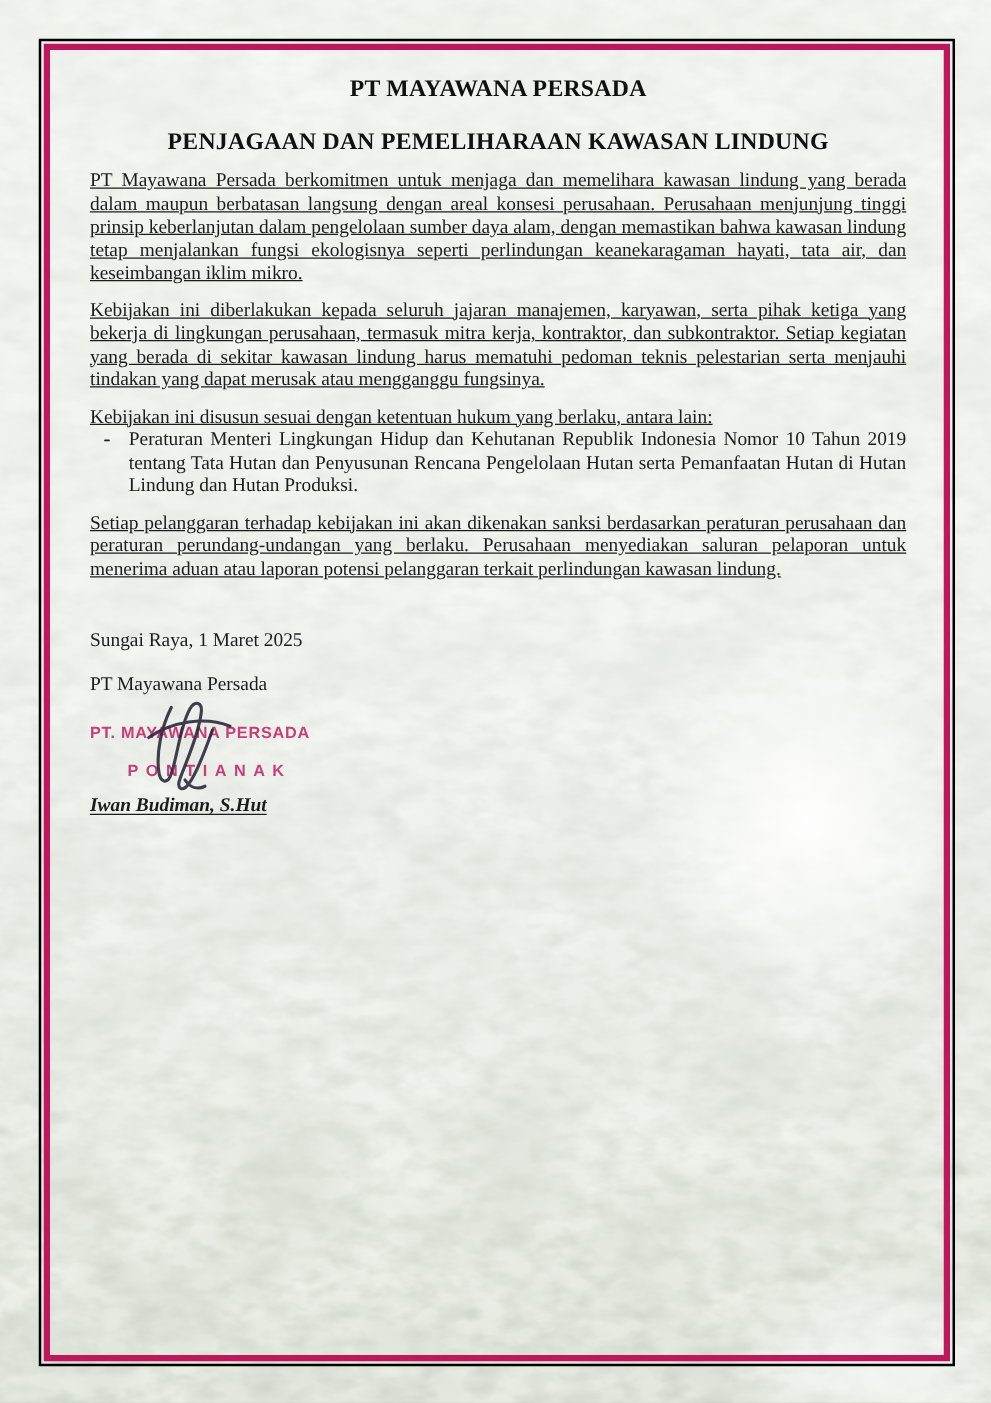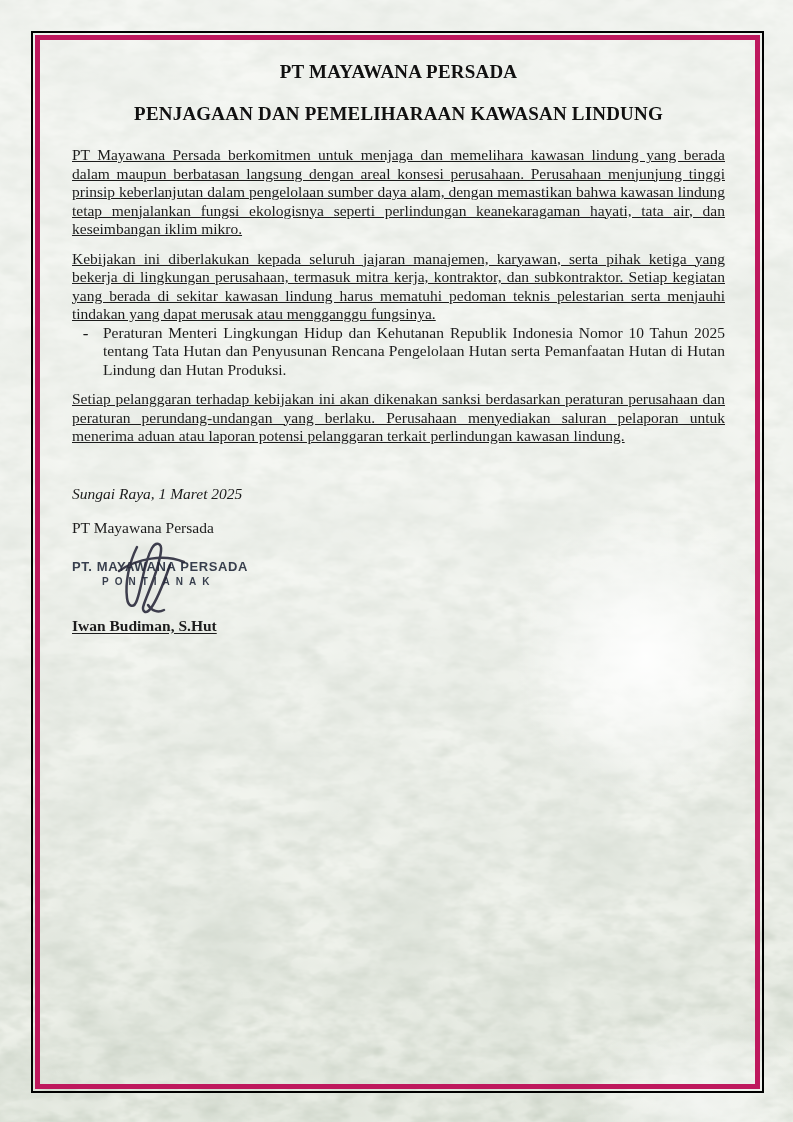--- a/index.html
+++ b/index.html
@@ -37,70 +37,72 @@
   .doc-title, .doc-subtitle {
     text-align: center;
     font-weight: bold;
     font-size: 19px;
     line-height: 19px;
     letter-spacing: 0.2px;
     color: #111;
     margin: 0;
   }
   .doc-title { margin-bottom: 23px; }
-  .doc-subtitle { margin-bottom: 23px; }
+  .doc-subtitle { margin-bottom: 13px; }
   p.body-par {
     margin: 11px 0 0 0;
     text-align: justify;
     text-decoration: underline;
   }
   .legal-list { margin: 0; }
   .legal-item {
     position: relative;
     padding-left: 31px;
     text-align: justify;
   }
   .legal-item .dash {
     position: absolute;
     left: 11px; top: 0;
   }
-  .closing-date { margin: 39px 0 0 0; font-style: italic; }
+  .closing-date { margin: 39px 0 0 0; }
   .closing-company { margin: 16px 0 0 0; }
   .signature-area {
     position: relative;
     height: 76px;
     margin-top: 3px;
   }
   .stamp {
     position: absolute;
     left: 0; top: 18px;
     font-family: "Liberation Sans", sans-serif;
     font-weight: bold;
     opacity: 0.82;
     line-height: 15px;
   }
   .stamp-line1 {
     font-size: 13px;
     letter-spacing: 0.6px;
   }
   .stamp-line2 {
-    font-size: 10px;
+    font-size: 13px;
     letter-spacing: 6px;
     margin-left: 30px;
+    margin-top: 16px;
   }
   .signature-svg {
     position: absolute;
     left: 32px; top: -6px;
     opacity: 0.88;
   }
   .signatory-name {
     margin: 0;
     font-weight: bold;
     text-decoration: underline;
     text-underline-offset: 2px;
+    font-style: italic;
   }
   .signatory-title { margin: 0; }
 </style>
 </head>
 <body>
 
 <svg class="bg-svg" xmlns="http://www.w3.org/2000/svg" width="793" height="1122" viewBox="0 0 793 1122" preserveAspectRatio="none" aria-hidden="true">
   <defs>
     <filter id="foliageBig" x="-5%" y="-5%" width="110%" height="110%">
       <feTurbulence type="fractalNoise" baseFrequency="0.011 0.018" numOctaves="4" seed="11"></feTurbulence>
@@ -139,37 +141,38 @@
 <div class="frame">
   <div class="frame-inner">
     <div class="content">
 
       <p class="doc-title">PT MAYAWANA PERSADA</p>
       <p class="doc-subtitle">PENJAGAAN DAN PEMELIHARAAN KAWASAN LINDUNG</p>
 
       <p class="body-par">PT Mayawana Persada berkomitmen untuk menjaga dan memelihara kawasan lindung yang berada dalam maupun berbatasan langsung dengan areal konsesi perusahaan. Perusahaan menjunjung tinggi prinsip keberlanjutan dalam pengelolaan sumber daya alam, dengan memastikan bahwa kawasan lindung tetap menjalankan fungsi ekologisnya seperti perlindungan keanekaragaman hayati, tata air, dan keseimbangan iklim mikro.</p>
       <p class="body-par">Kebijakan ini diberlakukan kepada seluruh jajaran manajemen, karyawan, serta pihak ketiga yang bekerja di lingkungan perusahaan, termasuk mitra kerja, kontraktor, dan subkontraktor. Setiap kegiatan yang berada di sekitar kawasan lindung harus mematuhi pedoman teknis pelestarian serta menjauhi tindakan yang dapat merusak atau mengganggu fungsinya.</p>
 
+      <p class="body-par">Kebijakan ini disusun sesuai dengan ketentuan hukum yang berlaku, antara lain:</p>
       <div class="legal-list">
         <div class="legal-item">
           <span class="dash">-</span>
         </div>
         <div class="legal-item">
           <span class="dash">-</span>
-          <span>Peraturan Menteri Lingkungan Hidup dan Kehutanan Republik Indonesia Nomor 10 Tahun 2025 tentang Tata Hutan dan Penyusunan Rencana Pengelolaan Hutan serta Pemanfaatan Hutan di Hutan Lindung dan Hutan Produksi.</span>
+          <span>Peraturan Menteri Lingkungan Hidup dan Kehutanan Republik Indonesia Nomor 10 Tahun 2019 tentang Tata Hutan dan Penyusunan Rencana Pengelolaan Hutan serta Pemanfaatan Hutan di Hutan Lindung dan Hutan Produksi.</span>
         </div>
       </div>
 
       <p class="body-par">Setiap pelanggaran terhadap kebijakan ini akan dikenakan sanksi berdasarkan peraturan perusahaan dan peraturan perundang-undangan yang berlaku. Perusahaan menyediakan saluran pelaporan untuk menerima aduan atau laporan potensi pelanggaran terkait perlindungan kawasan lindung.</p>
 
       <p class="closing-date">Sungai Raya, 1 Maret 2025</p>
       <p class="closing-company">PT Mayawana Persada</p>
 
       <div class="signature-area">
-        <div class="stamp" style="color: #0f172a;">
+        <div class="stamp" style="color: #be185d;">
           <div class="stamp-line1">PT. MAYAWANA PERSADA</div>
           <div class="stamp-line2">PONTIANAK</div>
         </div>
         <svg class="signature-svg" xmlns="http://www.w3.org/2000/svg" width="100" height="84" viewBox="0 0 100 84" aria-hidden="true">
           <g fill="none" stroke="#262638" stroke-width="2.5" stroke-linecap="round">
             <path d="M33 12 C25 28 21 48 23 63 C24 72 30 74 33 65 C38 51 40 27 48 13 C52 6 58 8 57 16 C55 34 45 55 40 69 C37 77 42 80 47 73 C54 64 61 44 66 30"></path>
             <path d="M15 36 C34 23 60 19 80 27"></path>
             <path d="M44 70 C48 76 54 78 60 75"></path>
           </g>
         </svg>

